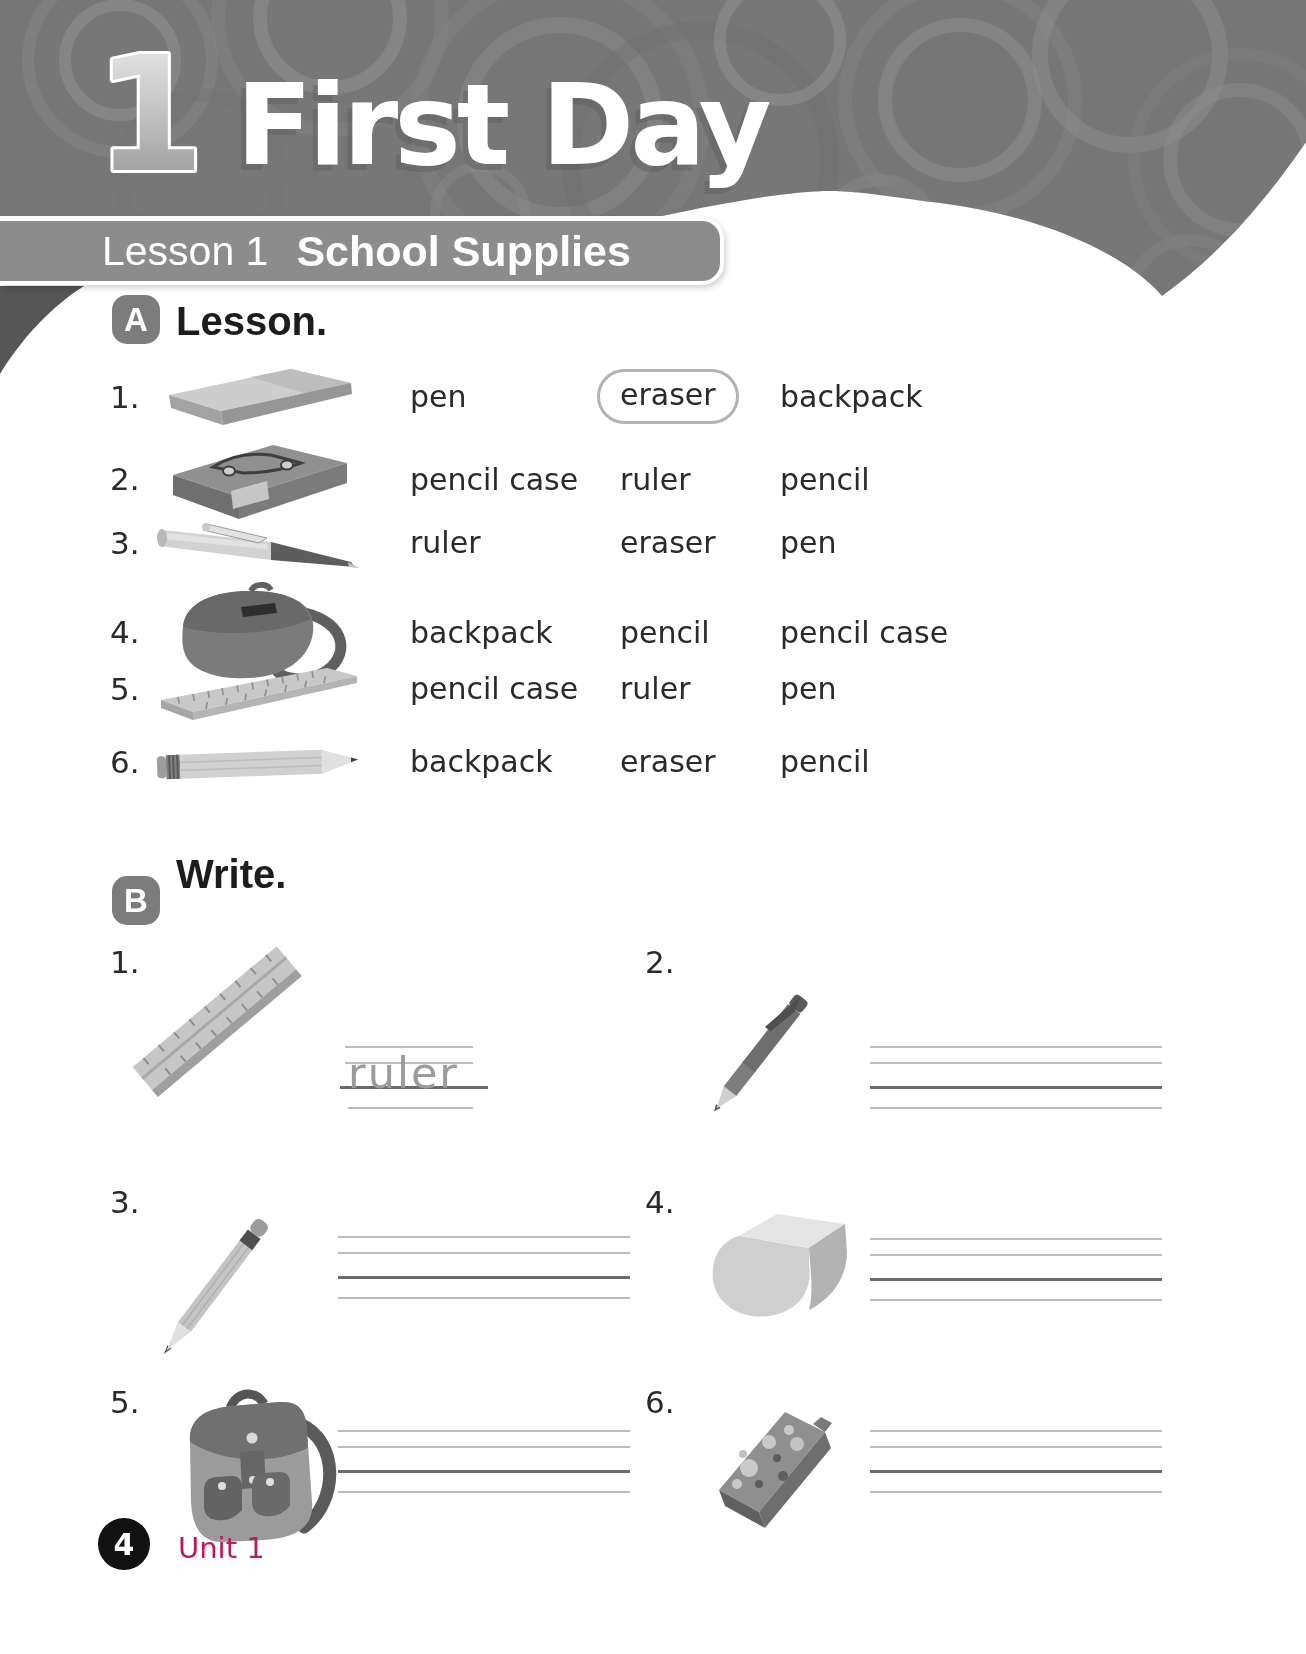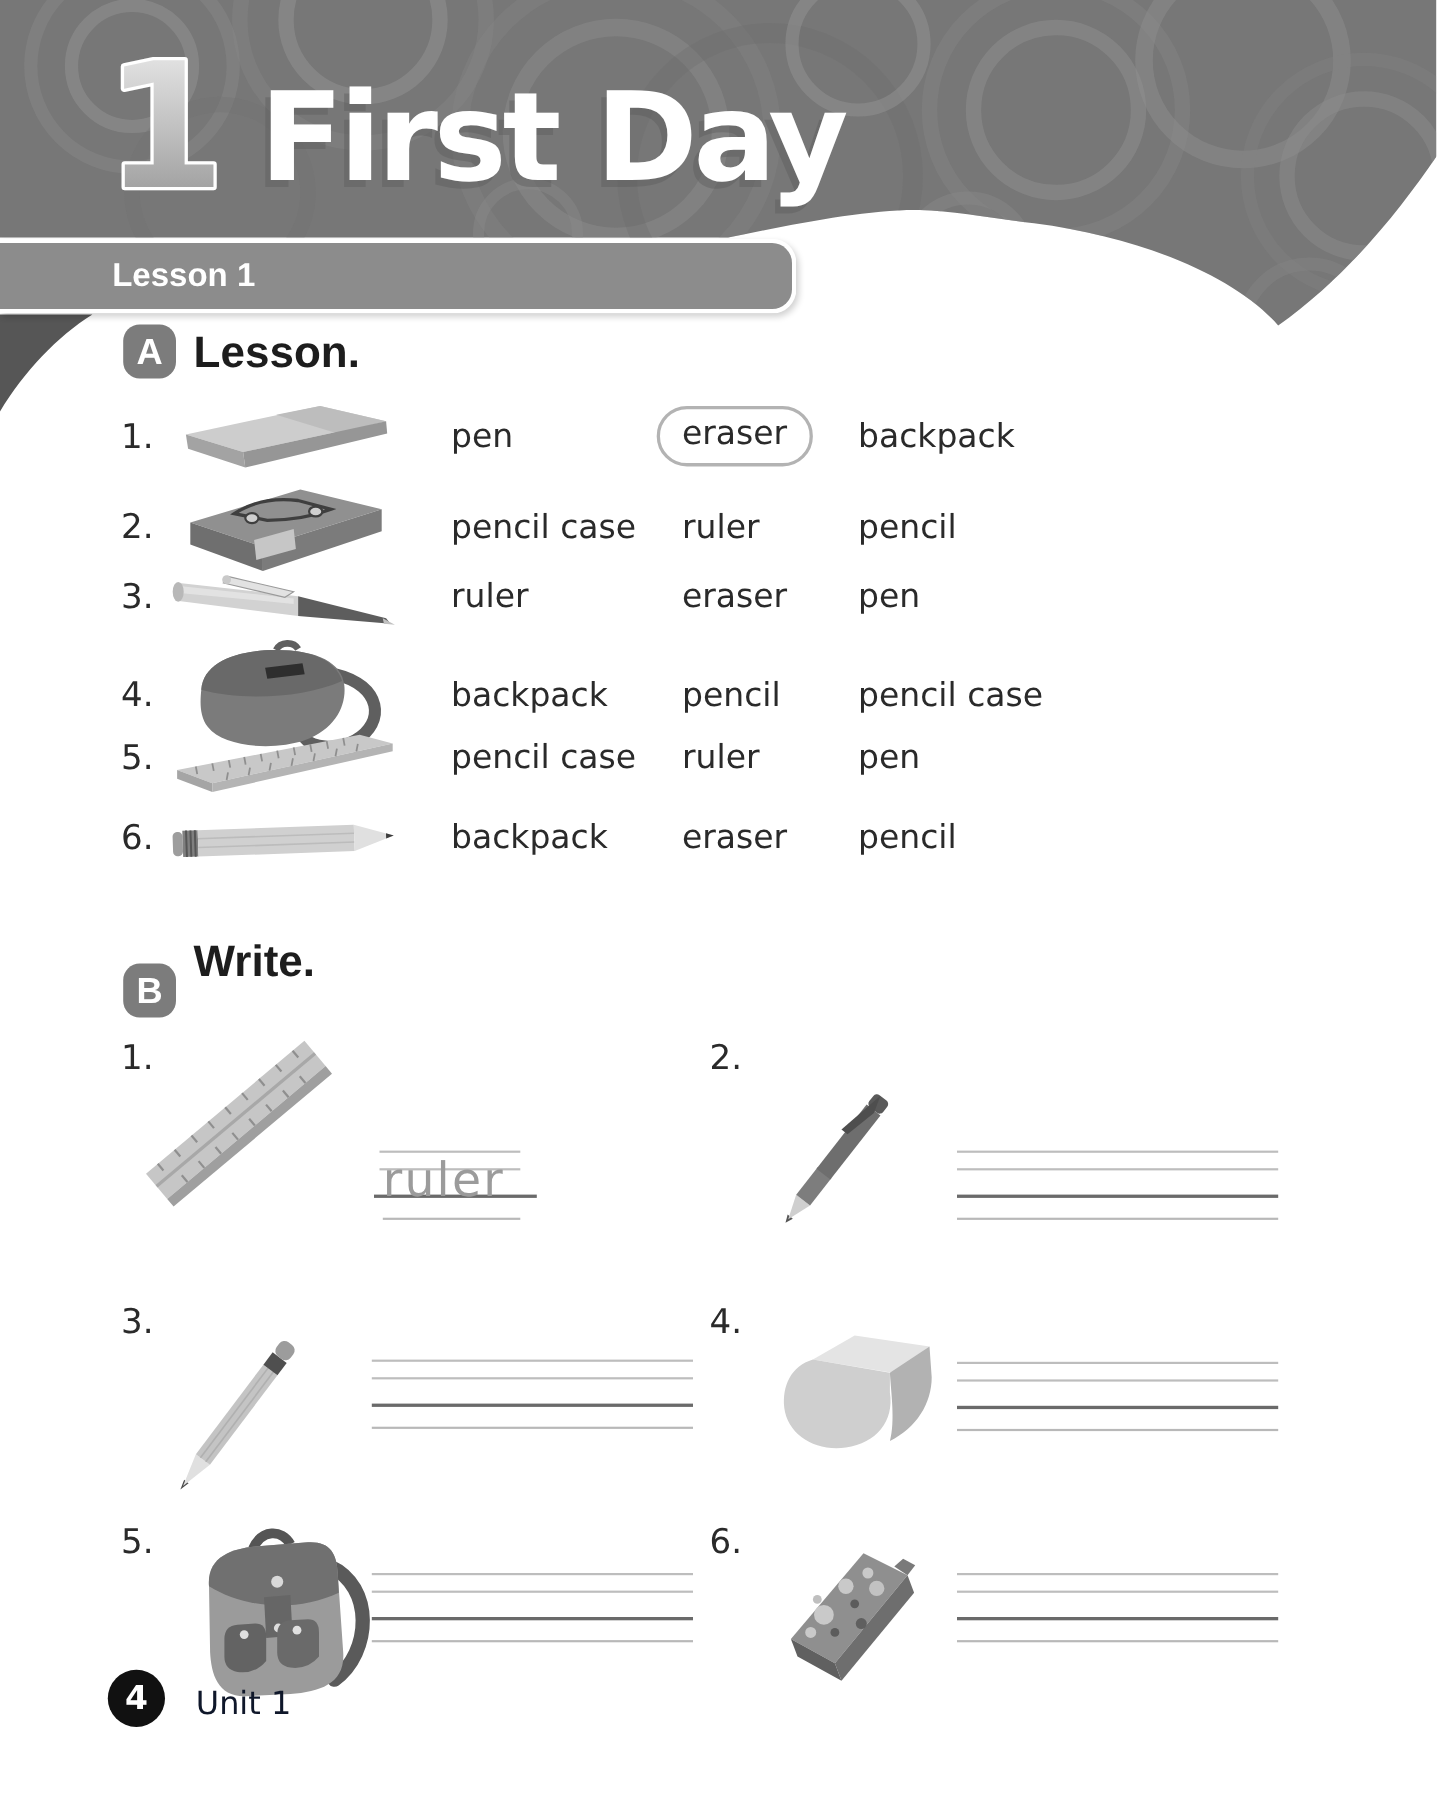--- a/index.html
+++ b/index.html
@@ -8,21 +8,21 @@
   svg{overflow:visible;display:block;}
 
   
   #header-svg{position:absolute;left:0;top:0;}
   .hdr-title{font-family:"DejaVu Sans",sans-serif;font-weight:bold;}
 
   #lesson-bar{position:absolute;left:0;top:217px;width:724px;height:68px;box-sizing:border-box;
     background:#8c8c8c;border:4px solid #ffffff;border-left:none;border-radius:0 22px 22px 0;
     box-shadow:2px 3px 6px rgba(0,0,0,.18);display:flex;align-items:center;padding-left:102px;
     font-family:"Liberation Sans",sans-serif;color:#fff;white-space:nowrap;}
-  #lesson-bar .lesson-label{font-size:30px;font-weight:700;}
+  #lesson-bar .lesson-label{font-size:41px;font-weight:400;}
   #lesson-bar .lesson-title{font-size:43px;font-weight:700;margin-left:28px;}
 
   
   .badge{position:absolute;width:48px;height:49px;border-radius:15px;background:#7c7c7c;
     color:#fff;font-family:"Liberation Sans",sans-serif;font-weight:700;font-size:33px;
     display:flex;align-items:center;justify-content:center;}
   .sec-head{position:absolute;font-family:"Liberation Sans",sans-serif;font-weight:700;
     font-size:40px;color:#1d1d1d;}
 
   
@@ -46,21 +46,21 @@
   .write-lines .answer{position:absolute;left:8px;top:2px;font-size:43px;color:#9b9b9b;
      letter-spacing:2px;font-family:"DejaVu Sans",sans-serif;}
   .write-lines.sample{width:148px;}
   .write-lines.sample .gl.l1,.write-lines.sample .gl.l2{width:128px;left:5px;}
   .write-lines.sample .gl.l4{width:125px;left:8px;}
 
   
   #page-circle{position:absolute;left:98px;top:1518px;width:52px;height:52px;border-radius:50%;
     background:#111;color:#fff;display:flex;align-items:center;justify-content:center;
     font-size:30px;font-weight:bold;}
-  #footer-unit{position:absolute;left:178px;top:1531px;font-size:29px;color:#0f172a;}
+  #footer-unit{position:absolute;left:178px;top:1531px;font-size:29px;color:#be185d;}
 </style>
 </head>
 <body>
 
 <div id="page">
 
   <svg id="header-svg" width="1306" height="400" viewBox="0 0 1306 400">
     <defs>
       <linearGradient id="silver" x1="0" y1="0" x2="0" y2="1">
         <stop offset="0" stop-color="#f0f0f0"></stop>
@@ -97,20 +97,21 @@
     <path d="M0,286 L84,286 C52,306 22,338 0,374 Z" fill="#565656"></path>
 
     <text class="hdr-title" x="150" y="170" text-anchor="middle" font-size="158" font-weight="bold" fill="url(#silver)" stroke="#ffffff" stroke-width="6" paint-order="stroke" stroke-linejoin="round">1</text>
 
     <text class="hdr-title" x="231" y="170" font-size="112" font-weight="bold" fill="#5a5a5a" opacity="0.4" letter-spacing="-4">First Day</text>
     <text class="hdr-title" x="236" y="164" font-size="112" font-weight="bold" fill="#ffffff" letter-spacing="-4">First Day</text>
   </svg>
 
   <div id="lesson-bar">
     <span class="lesson-label">Lesson 1</span>
+    <span class="lesson-title">School Supplies</span>
   </div>
 
   <div class="badge" style="left:112px;top:295px;">A</div>
   <div class="sec-head" style="left:176px;top:299px;">Lesson.</div>
 
   <div id="a-rows">
 
     <div class="a-row">
       <span class="num">1.</span>
       <span class="a-img">

